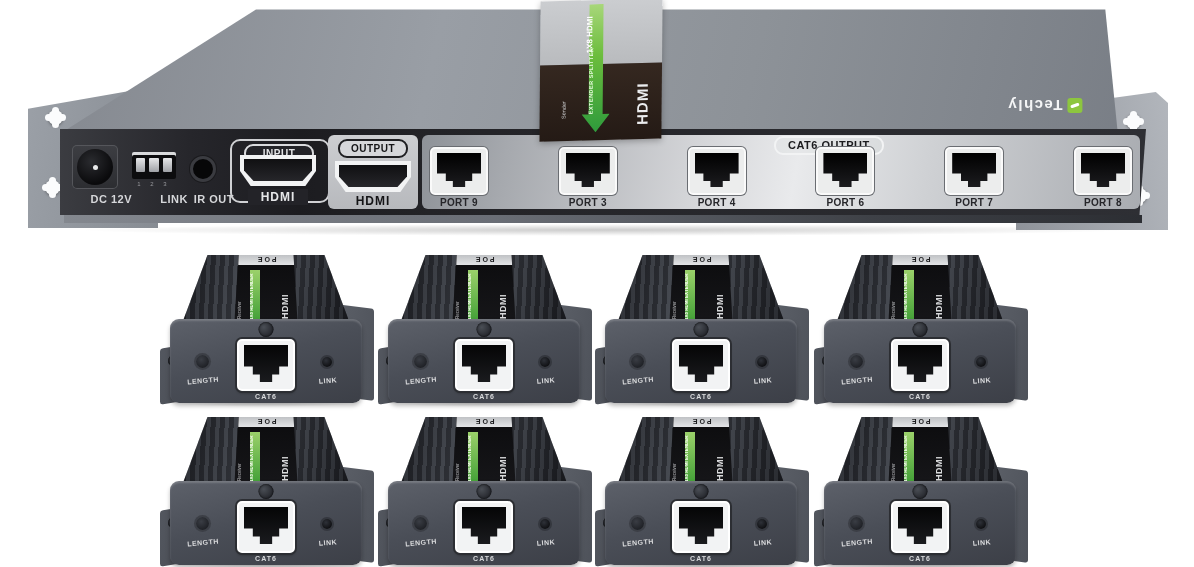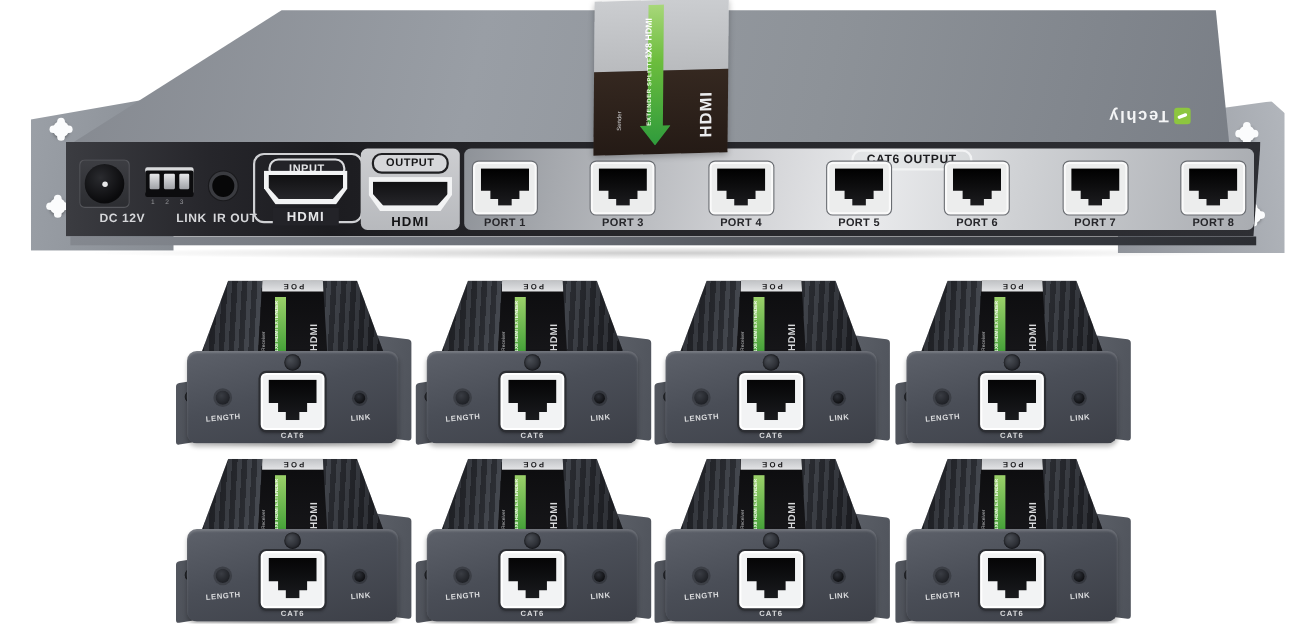--- a/index.html
+++ b/index.html
@@ -232,63 +232,57 @@
         <div class="out-hdmi">HDMI</div>
       </div>
 
       <div class="ports-plate">
         <div class="pill cat6-pill">CAT6 OUTPUT</div>
         <div class="ports-row">
   <div class="port">
     <div class="port-frame">
       <div class="port-open"></div>
     </div>
-    <div class="port-label">PORT 1</div>
+    <div class="port-label">PORT 9</div>
   </div>
 
 
   <div class="port">
     <div class="port-frame">
       <div class="port-open"></div>
     </div>
     <div class="port-label">PORT 3</div>
   </div>
 
   <div class="port">
     <div class="port-frame">
       <div class="port-open"></div>
     </div>
     <div class="port-label">PORT 4</div>
   </div>
 
+
   <div class="port">
     <div class="port-frame">
       <div class="port-open"></div>
     </div>
-    <div class="port-label">PORT 5</div>
+    <div class="port-label">PORT 6</div>
   </div>
 
   <div class="port">
     <div class="port-frame">
       <div class="port-open"></div>
     </div>
-    <div class="port-label">PORT 6</div>
+    <div class="port-label">PORT 7</div>
   </div>
 
   <div class="port">
     <div class="port-frame">
       <div class="port-open"></div>
     </div>
-    <div class="port-label">PORT 7</div>
-  </div>
-
-  <div class="port">
-    <div class="port-frame">
-      <div class="port-open"></div>
-    </div>
     <div class="port-label">PORT 8</div>
   </div>
 </div>
       </div>
     </div>
   </div>
 
   <div>
   <div class="rx">
     <div class="rx-shadow"></div>

